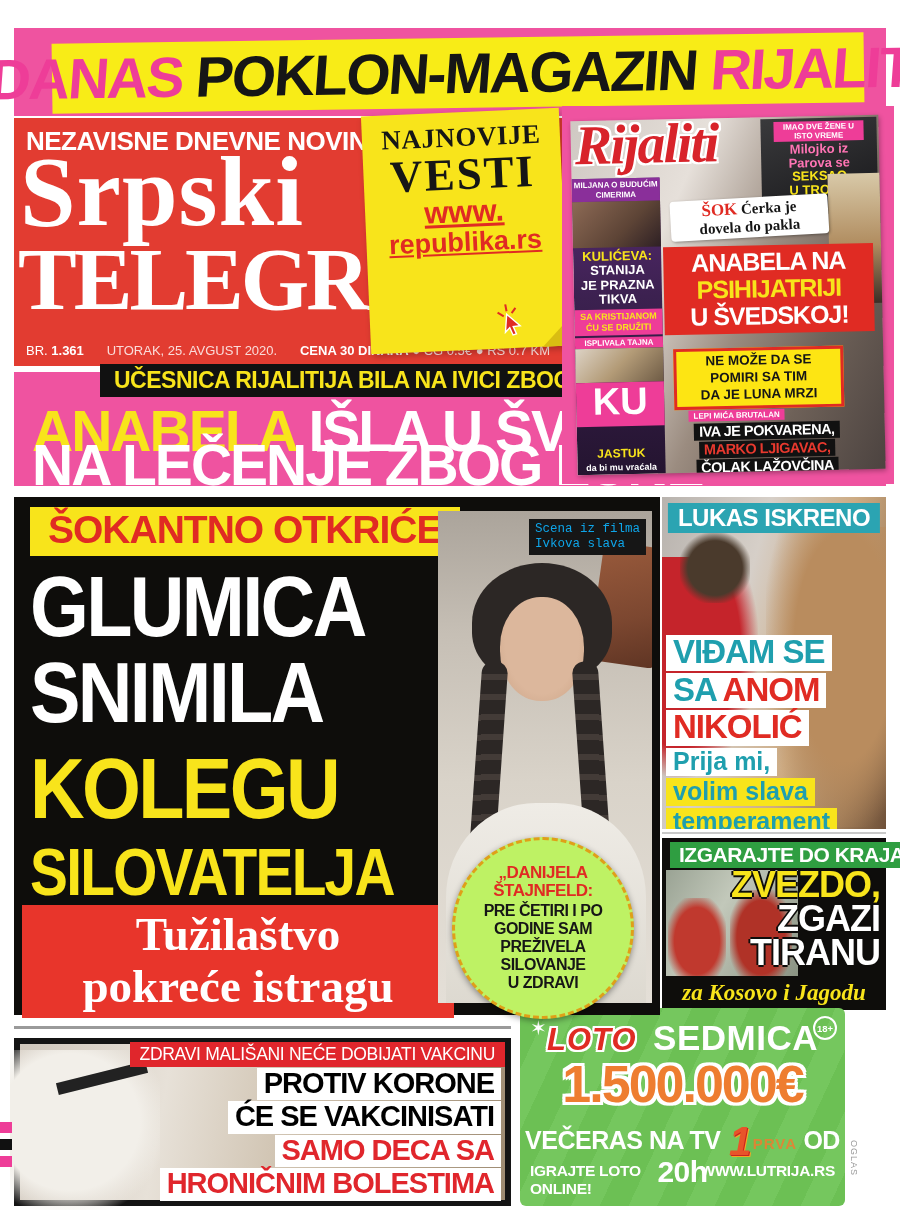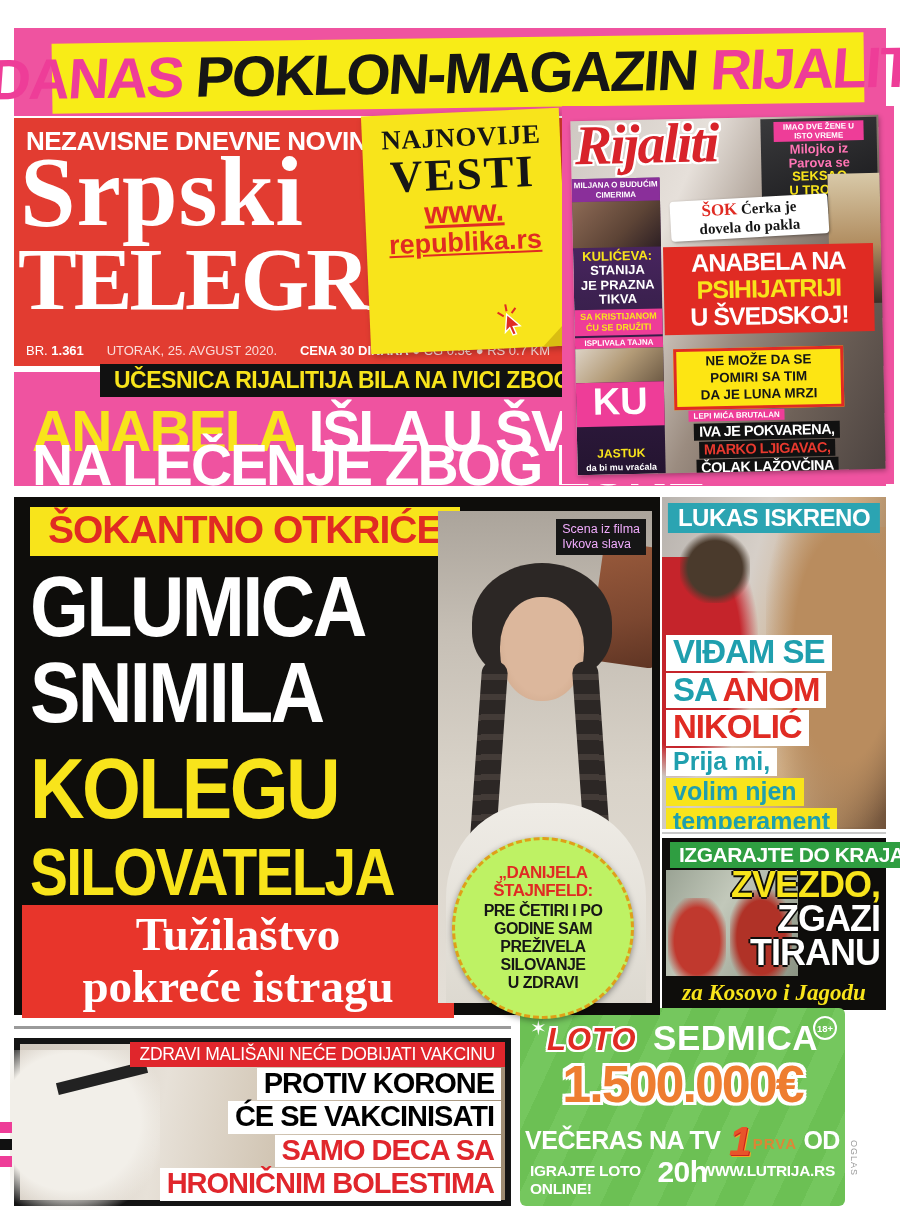--- a/index.html
+++ b/index.html
@@ -96,21 +96,21 @@
   .main-sub{position:absolute;left:8px;top:408px;width:432px;background:#e8352b;color:#fff;text-align:center;
             font-family:"Liberation Serif",serif;font-weight:bold;font-size:47px;line-height:1.1;padding:4px 0 6px;}
   .main-photo{position:absolute;right:8px;top:14px;width:214px;height:492px;overflow:hidden;
       background:linear-gradient(180deg,#aba49b 0%,#c6bfb5 25%,#d9d3c9 55%,#e4dfd7 100%);}
   .mp-brick{position:absolute;right:-14px;top:34px;width:70px;height:120px;background:linear-gradient(160deg,#9a5b3c,#7c4730 60%,#5e3423);border-radius:10px;transform:rotate(8deg);}
   .mp-hair{position:absolute;left:34px;top:52px;width:140px;height:120px;background:#2c2725;border-radius:50% 50% 42% 42%;}
   .mp-face{position:absolute;left:62px;top:86px;width:84px;height:104px;background:radial-gradient(ellipse at 50% 42%,#dcb79c 62%,#c9a285 100%);border-radius:48%;}
   .mp-braid-l{position:absolute;left:34px;top:150px;width:26px;height:300px;background:repeating-linear-gradient(175deg,#2c2725 0 14px,#433b37 14px 20px);border-radius:12px;transform:rotate(4deg);}
   .mp-braid-r{position:absolute;right:44px;top:150px;width:26px;height:300px;background:repeating-linear-gradient(185deg,#2c2725 0 14px,#433b37 14px 20px);border-radius:12px;transform:rotate(-4deg);}
   .mp-blouse{position:absolute;left:8px;bottom:-10px;width:200px;height:210px;background:linear-gradient(180deg,#efece6,#dcd8cf);border-radius:45% 45% 0 0;}
-  .mp-caption{position:absolute;right:6px;top:8px;background:#161616;color:#f0abfc;font-size:12.5px;line-height:1.2;padding:3px 6px;}
+  .mp-caption{position:absolute;right:6px;top:8px;background:#161616;color:#0ea5e9;font-size:12.5px;line-height:1.2;padding:3px 6px;font-family:Liberation Mono, monospace;}
   .circle{position:absolute;left:438px;top:340px;width:182px;height:182px;border-radius:50%;background:#bef264;
           border:3px dashed #dfa018;box-sizing:border-box;display:flex;flex-direction:column;justify-content:center;
           text-align:center;z-index:4;box-shadow:0 2px 6px rgba(0,0,0,.4);}
   .ci-name{color:#e02b23;font-size:17px;font-weight:bold;line-height:1.05;letter-spacing:-0.5px;}
   .ci-body{color:#161616;font-size:16px;font-weight:bold;line-height:1.12;letter-spacing:-0.5px;margin-top:2px;}
 
   
   .lukas{left:662px;top:497px;width:224px;height:332px;overflow:hidden;
      background:linear-gradient(105deg,#b8b3ae 0%,#d6cfc8 35%,#cdab83 62%,#9d7a57 85%,#6f5139 100%);}
   .lk-jacket{position:absolute;left:-24px;top:60px;width:120px;height:220px;background:radial-gradient(ellipse at 35% 40%,#c5242b 55%,rgba(197,36,43,0) 72%);}
@@ -329,21 +329,21 @@
   <div class="abs lukas">
     <div class="lk-jacket"></div>
     <div class="lk-hair"></div>
     <div class="lk-woman"></div>
     <div class="lk-badge">LUKAS ISKRENO</div>
     <div class="lk-stack">
       <span class="big">VIĐAM SE</span>
       <span class="big"><span>SA </span><span class="red">ANOM</span></span>
       <span class="big red" style="color:#e02b23">NIKOLIĆ</span>
       <span class="sm-w">Prija mi,</span>
-      <span class="sm-y">volim njen</span>
+      <span class="sm-y">volim slava</span>
       <span class="sm-y">temperament</span>
     </div>
   </div>
   <div class="abs col-rule"></div>
 
   <div class="abs zvezda">
     <div class="zv-badge">IZGARAJTE DO KRAJA</div>
     <div class="zv-photo">
       <div class="zv-m1"></div>
       <div class="zv-m2"></div>

